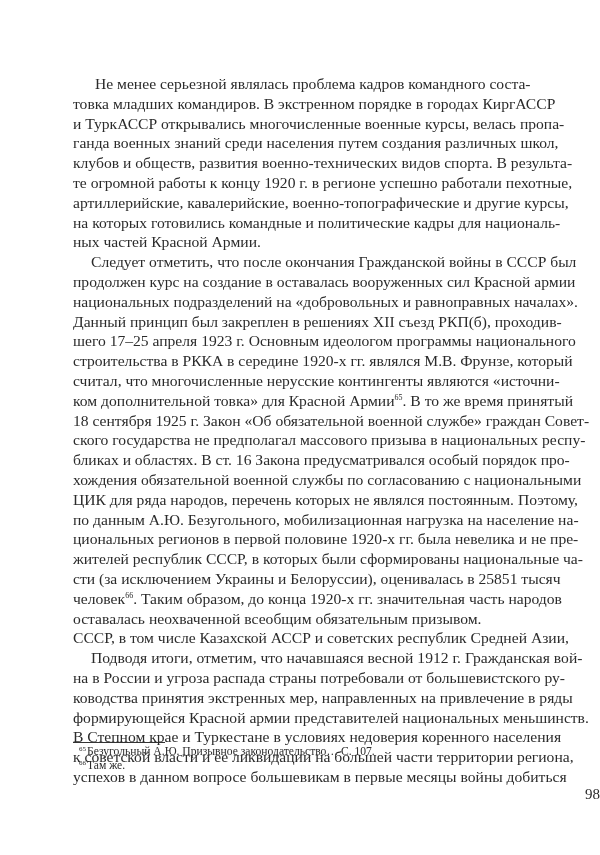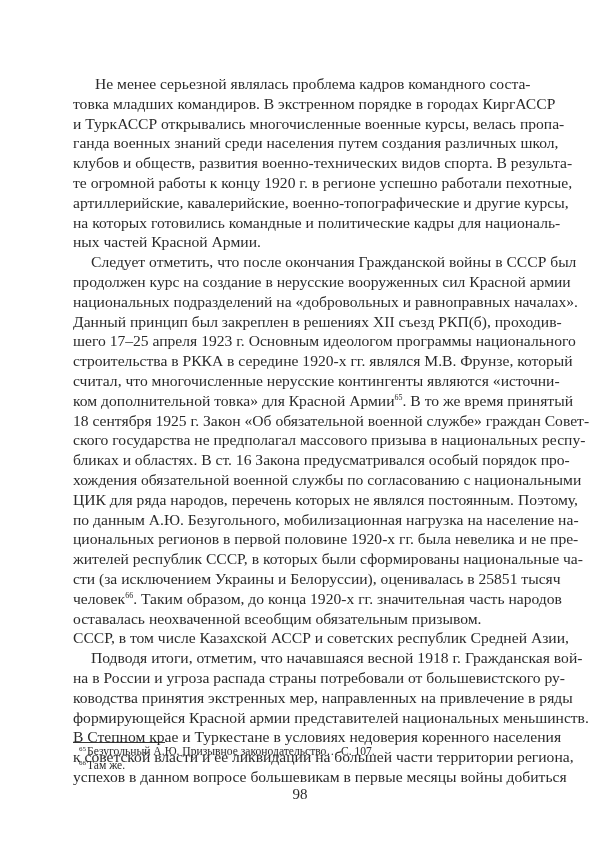--- a/index.html
+++ b/index.html
@@ -27,21 +27,21 @@
     border-top: 1px solid #333;
   }
   .footnotes {
     position: absolute; left: 79px; top: 745px; width: 448px;
     font-family: "Liberation Serif", "DejaVu Serif", serif;
     font-size: 11.6px; color: #2b2b2b;
   }
   .footnote { height: 14px; line-height: 14px; white-space: nowrap; }
   .footnote sup { font-size: 7px; vertical-align: 4px; line-height: 0; margin-right: 1px; }
   .page-number {
-    position: absolute; left: 0; width: 600px; top: 786px; text-align: center;
+    position: absolute; left: 0; width: 600px; top: 786px; text-align: right;
     font-family: "Liberation Serif", "DejaVu Serif", serif;
     font-size: 15px; color: #2b2b2b;
   }
 </style>
 </head>
 <body>
 
 <div class="page">
   <div class="text-block">
 
@@ -52,21 +52,21 @@
       <span class="line">ганда военных знаний среди населения путем создания различных школ,</span>
       <span class="line">клубов и обществ, развития военно-технических видов спорта. В результа-</span>
       <span class="line">те огромной работы к концу 1920 г. в регионе успешно работали пехотные,</span>
       <span class="line">артиллерийские, кавалерийские, военно-топографические и другие курсы,</span>
       <span class="line">на которых готовились командные и политические кадры для националь-</span>
       <span class="line last">ных частей Красной Армии.</span>
     </div>
 
     <div>
       <span class="line indent2">Следует отметить, что после окончания Гражданской войны в СССР был</span>
-      <span class="line">продолжен курс на создание в нерусские вооруженных сил Красной армии</span>
+      <span class="line">продолжен курс на создание в оставалась вооруженных сил Красной армии</span>
       <span class="line">национальных подразделений на «добровольных и равноправных началах».</span>
       <span class="line">Данный принцип был закреплен в решениях XII съезд РКП(б), проходив-</span>
       <span class="line">шего 17–25 апреля 1923 г. Основным идеологом программы национального</span>
       <span class="line">строительства в РККА в середине 1920-х гг. являлся М.В. Фрунзе, который</span>
       <span class="line">считал, что многочисленные нерусские контингенты являются «источни-</span>
       <span class="line"><span>ком дополнительной товка» для Красной Армии</span><sup class="fn">65</sup><span>. В то же время принятый</span></span>
       <span class="line">18 сентября 1925 г. Закон «Об обязательной военной службе» граждан Совет-</span>
       <span class="line">ского государства не предполагал массового призыва в национальных респу-</span>
       <span class="line">бликах и областях. В ст. 16 Закона предусматривался особый порядок про-</span>
       <span class="line">хождения обязательной военной службы по согласованию с национальными</span>
@@ -74,21 +74,21 @@
       <span class="line">по данным А.Ю. Безугольного, мобилизационная нагрузка на население на-</span>
       <span class="line">циональных регионов в первой половине 1920-х гг. была невелика и не пре-</span>
       <span class="line">жителей республик СССР, в которых были сформированы национальные ча-</span>
       <span class="line">сти (за исключением Украины и Белоруссии), оценивалась в 25851 тысяч</span>
       <span class="line"><span>человек</span><sup class="fn">66</sup><span>. Таким образом, до конца 1920-х гг. значительная часть народов</span></span>
       <span class="line last">оставалась неохваченной всеобщим обязательным призывом.</span>
       <span class="line">СССР, в том числе Казахской АССР и советских республик Средней Азии,</span>
     </div>
 
     <div>
-      <span class="line indent2">Подводя итоги, отметим, что начавшаяся весной 1918 г. Гражданская вой-</span>
+      <span class="line indent2">Подводя итоги, отметим, что начавшаяся весной 1912 г. Гражданская вой-</span>
       <span class="line">на в России и угроза распада страны потребовали от большевистского ру-</span>
       <span class="line">ководства принятия экстренных мер, направленных на привлечение в ряды</span>
       <span class="line">формирующейся Красной армии представителей национальных меньшинств.</span>
       <span class="line">В Степном крае и Туркестане в условиях недоверия коренного населения</span>
       <span class="line">к советской власти и ее ликвидации на большей части территории региона,</span>
       <span class="line">успехов в данном вопросе большевикам в первые месяцы войны добиться</span>
     </div>
   </div>
 
   <div class="fn-rule"></div>

